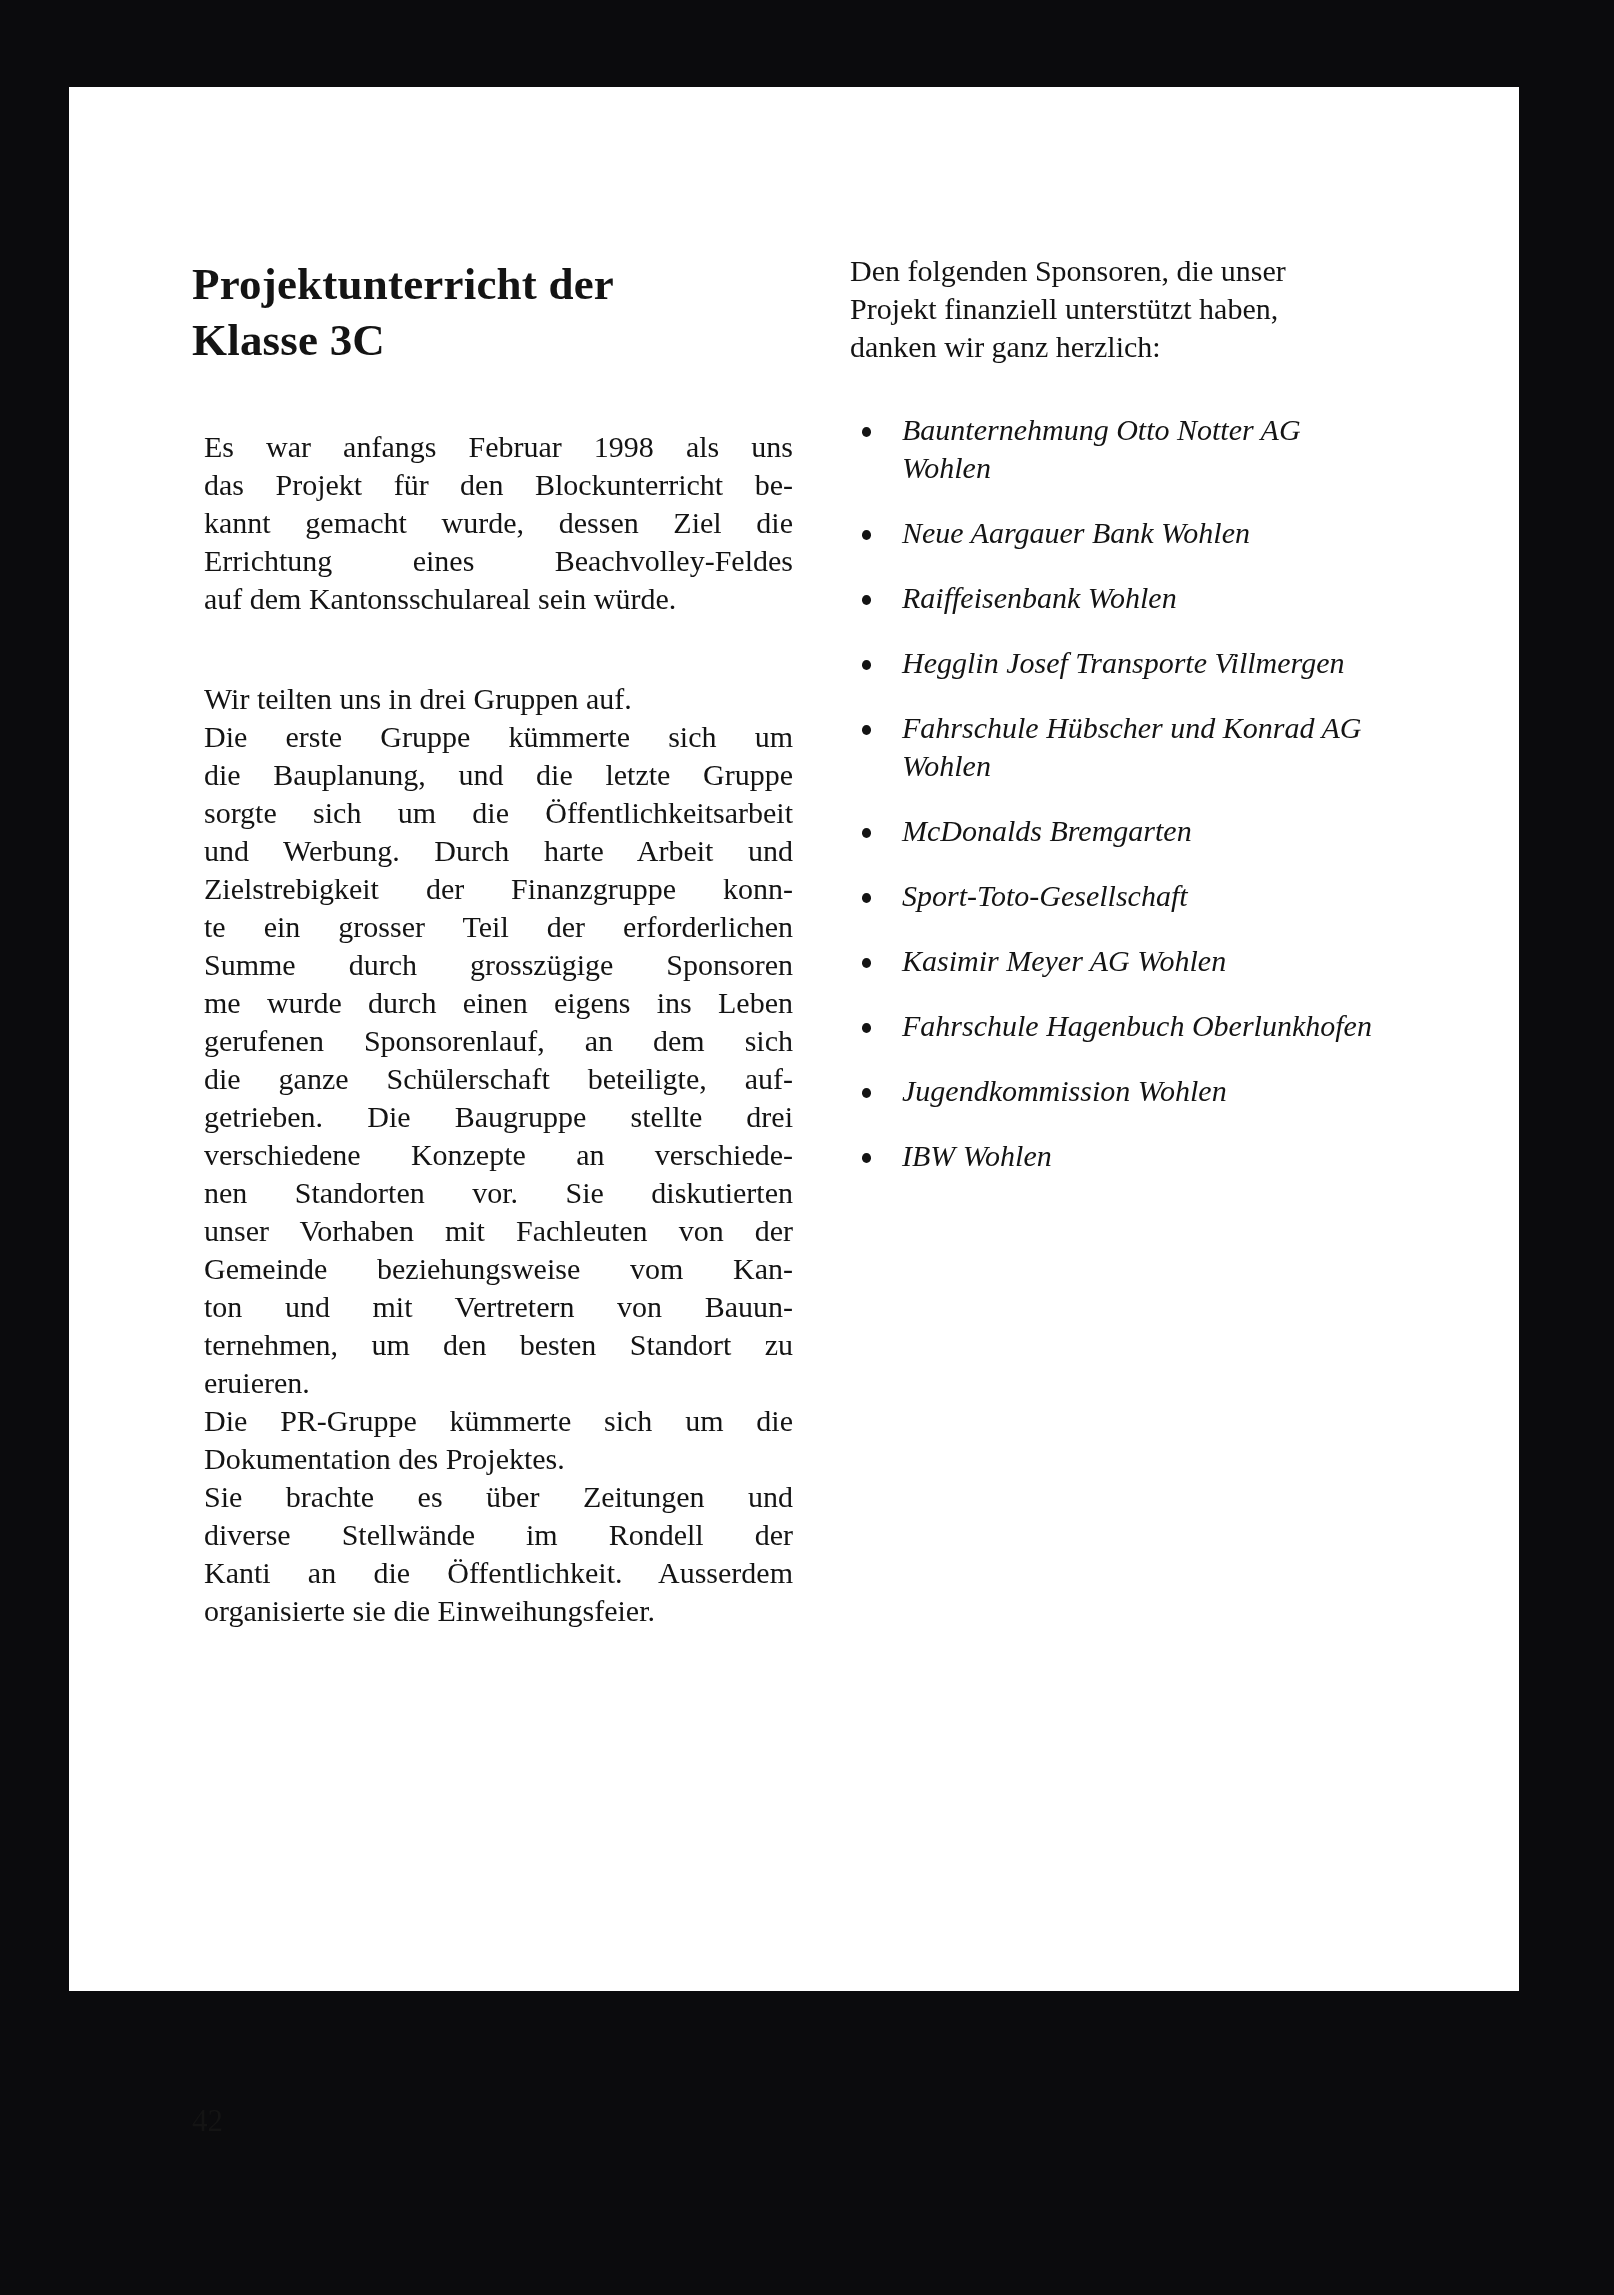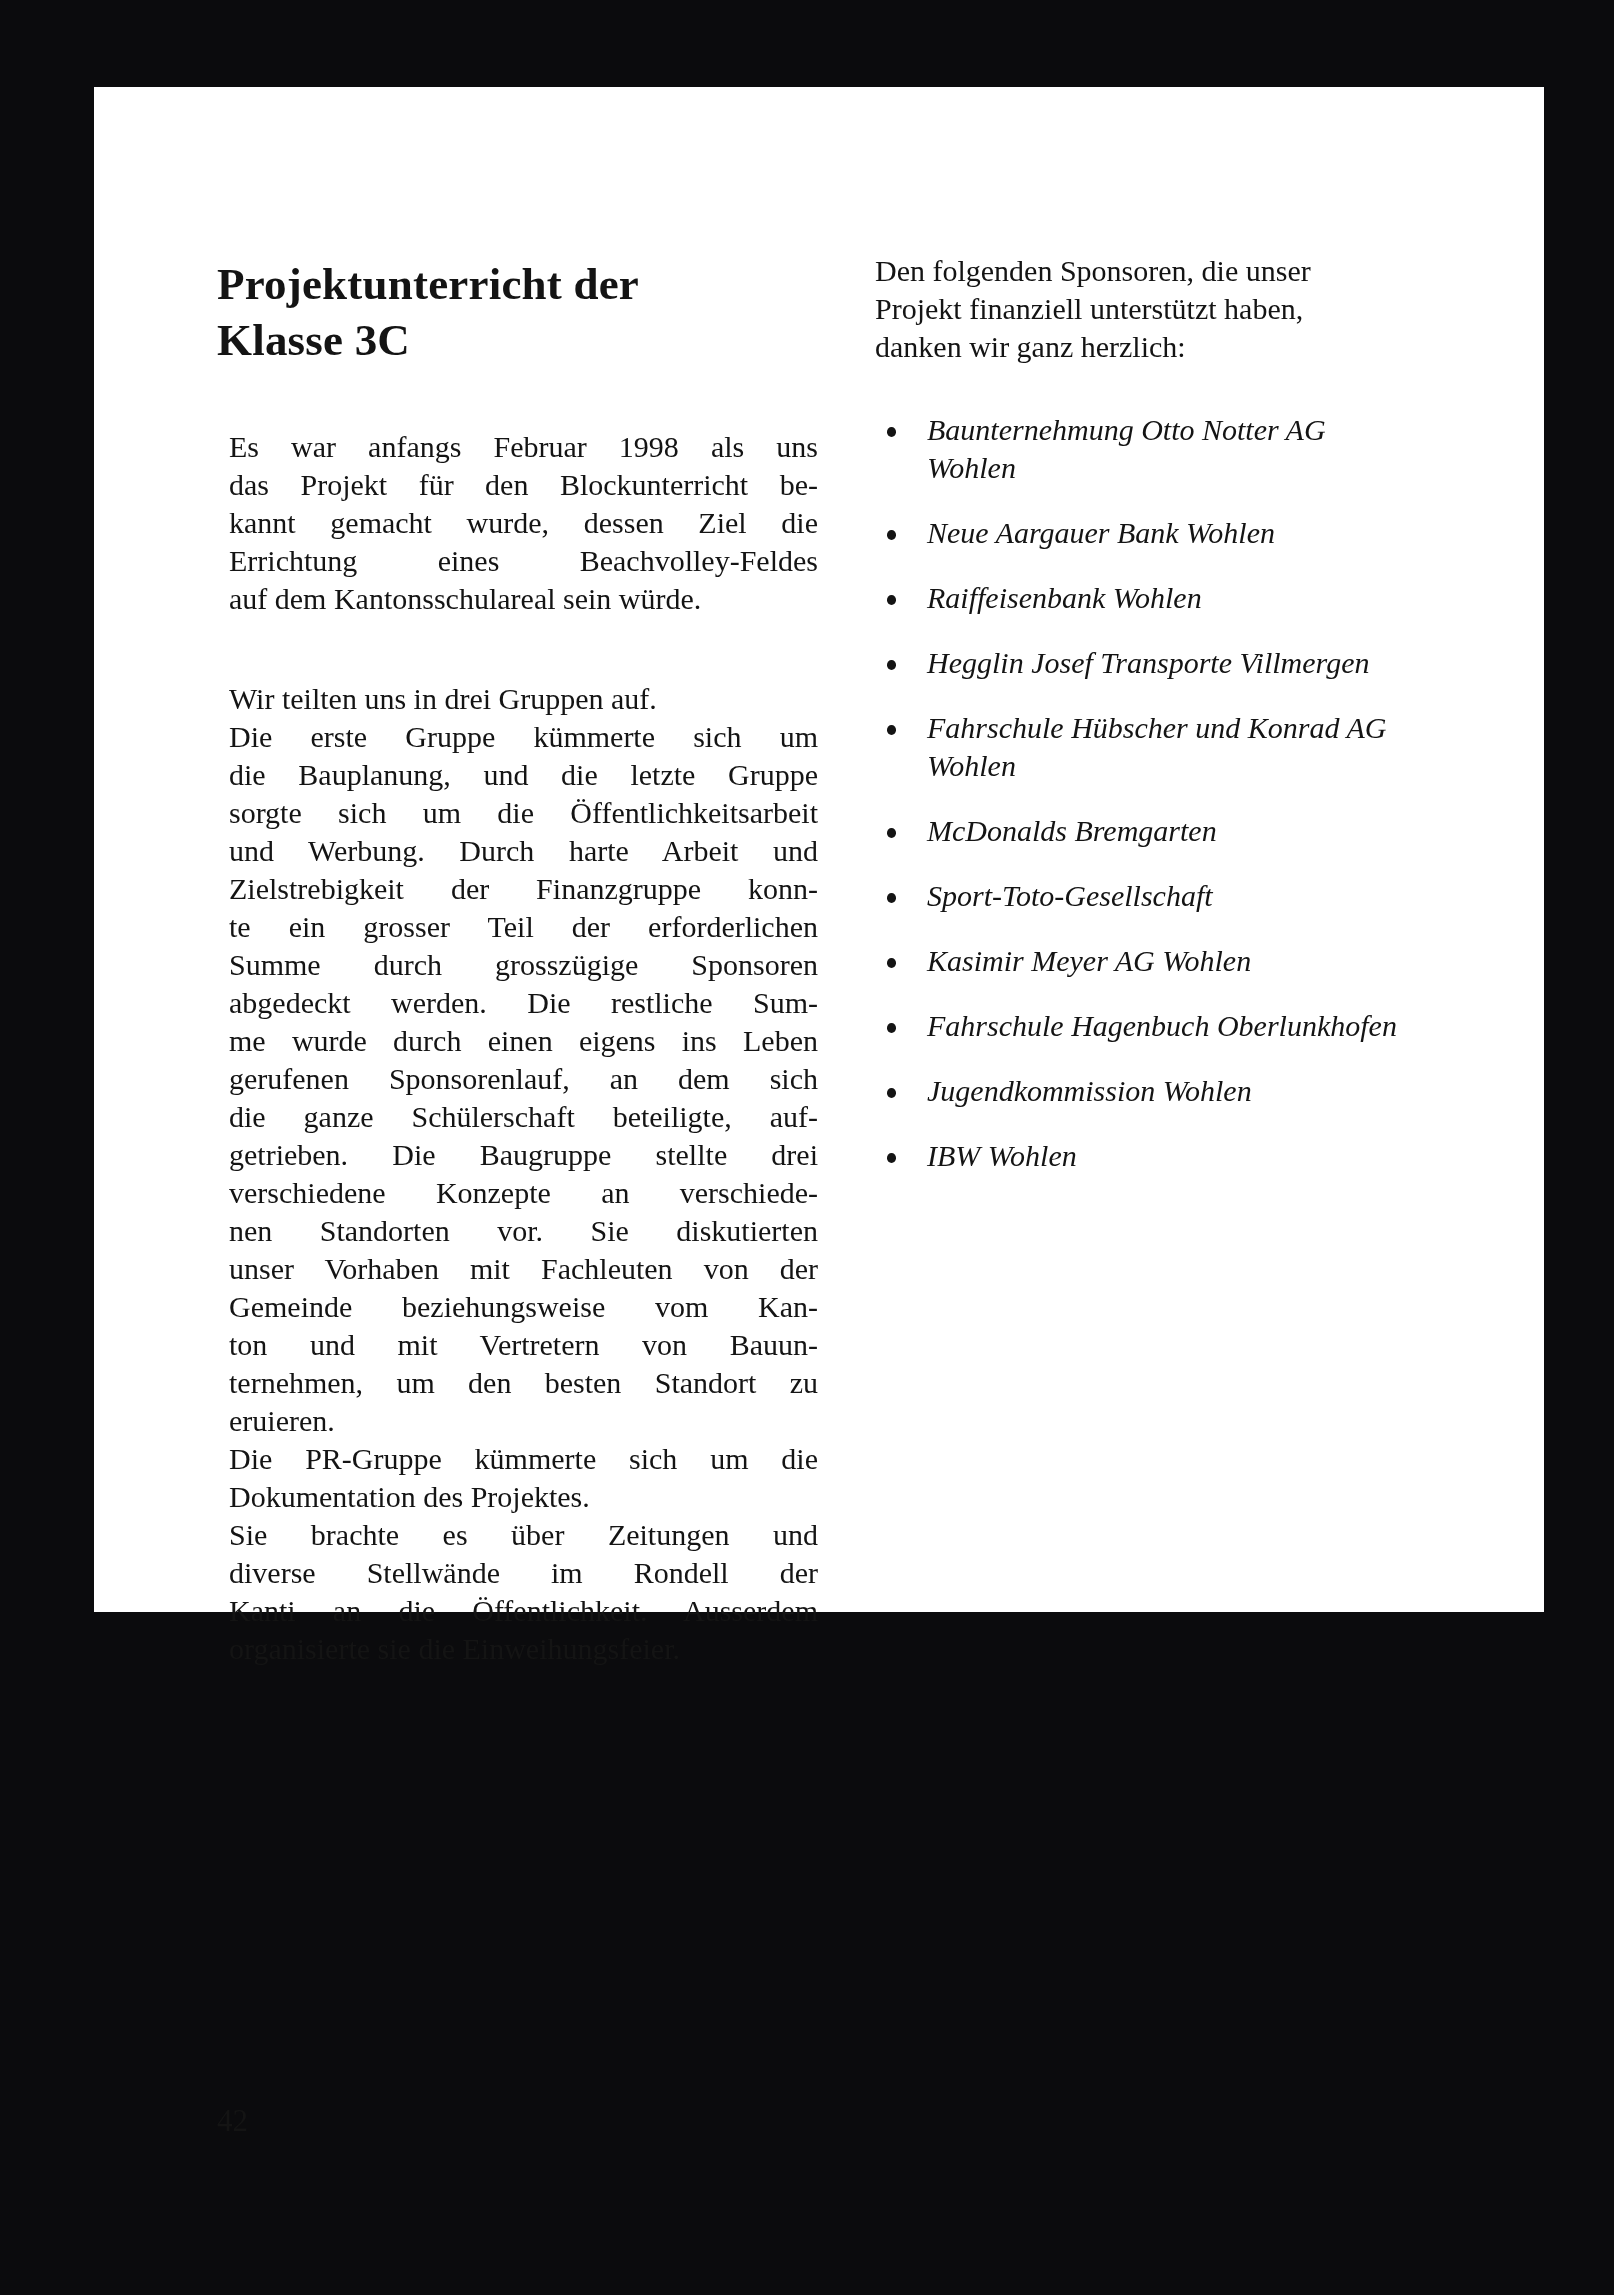--- a/index.html
+++ b/index.html
@@ -10,24 +10,24 @@
       width: 1614px;
       height: 2295px;
       background: #0b0b0d;
       position: relative;
       overflow: hidden;
       font-family: "Liberation Serif", "DejaVu Serif", serif;
       color: #141414;
     }
     .page {
       position: absolute;
-      left: 94px;
+      left: 69px;
       top: 87px;
       width: 1450px;
-      height: 1525px;
+      height: 1904px;
       background: #ffffff;
     }
     .col-left {
       position: absolute;
       left: 123px;
       top: 169px;
       width: 613px;
     }
     .col-right {
       position: absolute;
@@ -119,21 +119,20 @@
     <div class="gap"></div>
     <p class="para" id="para2">
         <span class="para-line last">Wir teilten uns in drei Gruppen auf.</span>
         <span class="para-line">Die erste Gruppe kümmerte sich um</span>
         <span class="para-line">die Bauplanung, und die letzte Gruppe</span>
         <span class="para-line">sorgte sich um die Öffentlichkeitsarbeit</span>
         <span class="para-line">und Werbung. Durch harte Arbeit und</span>
         <span class="para-line">Zielstrebigkeit der Finanzgruppe konn-</span>
         <span class="para-line">te ein grosser Teil der erforderlichen</span>
         <span class="para-line">Summe durch grosszügige Sponsoren</span>
-        <span class="para-line">abgedeckt werden. Die restliche Sum-</span>
         <span class="para-line">me wurde durch einen eigens ins Leben</span>
         <span class="para-line">gerufenen Sponsorenlauf, an dem sich</span>
         <span class="para-line">die ganze Schülerschaft beteiligte, auf-</span>
         <span class="para-line">getrieben. Die Baugruppe stellte drei</span>
         <span class="para-line">verschiedene Konzepte an verschiede-</span>
         <span class="para-line">nen Standorten vor. Sie diskutierten</span>
         <span class="para-line">unser Vorhaben mit Fachleuten von der</span>
         <span class="para-line">Gemeinde beziehungsweise vom Kan-</span>
         <span class="para-line">ton und mit Vertretern von Bauun-</span>
         <span class="para-line">ternehmen, um den besten Standort zu</span>

